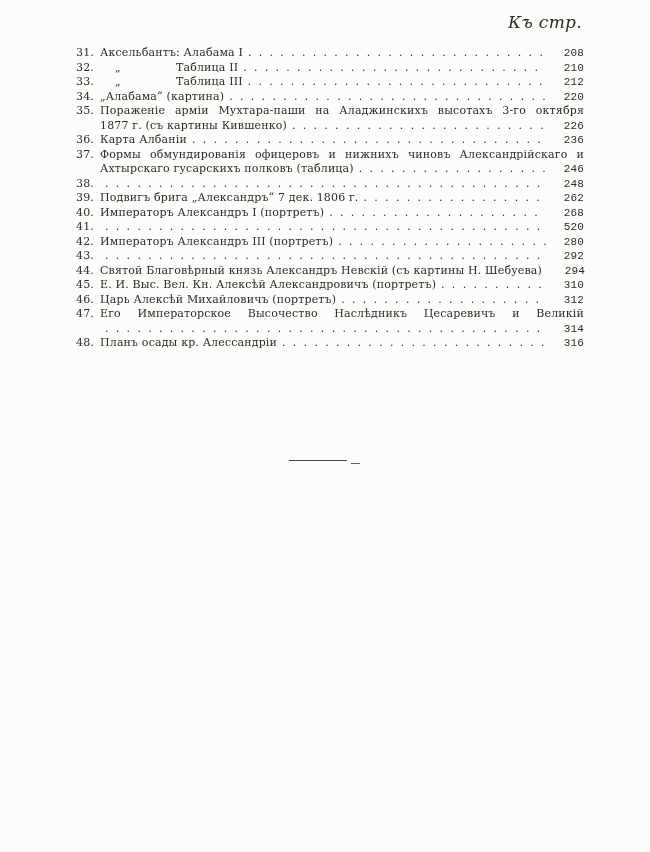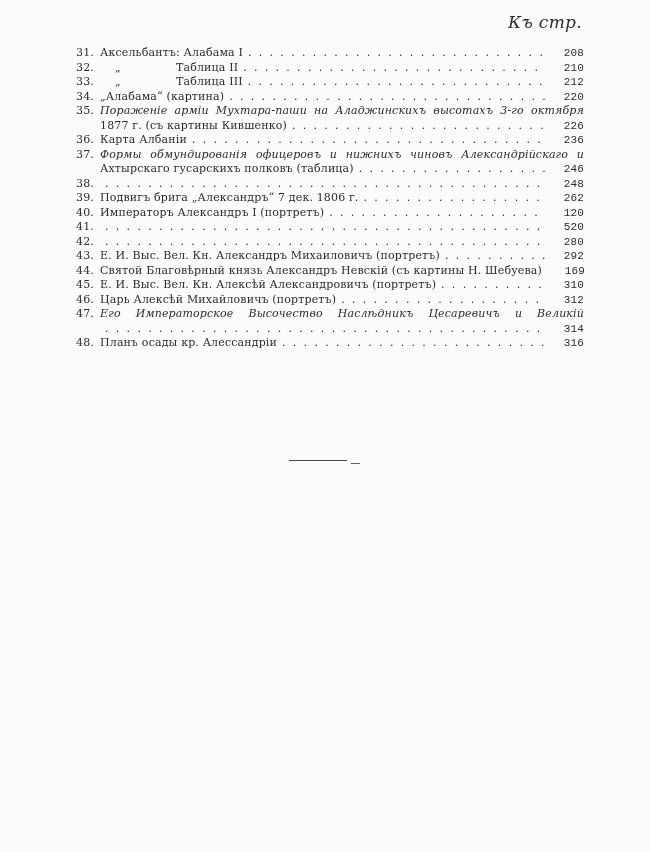--- a/index.html
+++ b/index.html
@@ -50,21 +50,20 @@
   }
   .text{
     flex:none;
     white-space:pre-wrap;
   }
   .entry-line.wrap-first .text{
     flex:1 1 auto;
     text-align:justify;
     text-align-last:justify;
     white-space:normal;
-    font-style:italic;
   }
   .entry-line.cont{
     padding-left:28px;
     align-items:flex-end;
   }
   .leader{
     flex:1 1 auto;
     overflow:hidden;
     white-space:nowrap;
     margin:0 6px 0 5px;
@@ -160,43 +159,43 @@
         <div class="entry-line">
           <span class="num">39.</span>
           <span class="text">Подвигъ брига „Александръ“ 7 дек. 1806 г.</span>
           <span class="leader">. . . . . . . . . . . . . . . . . . . . . . . . . . . . . . . . . . . . . . . . . . . . . . . . . . . . . . . . . . . .</span>
           <span class="page-num">262</span>
         </div>
         <div class="entry-line">
           <span class="num">40.</span>
           <span class="text">Императоръ Александръ I (портретъ)</span>
           <span class="leader">. . . . . . . . . . . . . . . . . . . . . . . . . . . . . . . . . . . . . . . . . . . . . . . . . . . . . . . . . . . .</span>
-          <span class="page-num">120</span>
+          <span class="page-num">268</span>
         </div>
         <div class="entry-line">
           <span class="num">41.</span>
           <span class="leader">. . . . . . . . . . . . . . . . . . . . . . . . . . . . . . . . . . . . . . . . . . . . . . . . . . . . . . . . . . . .</span>
           <span class="page-num">520</span>
         </div>
         <div class="entry-line">
           <span class="num">42.</span>
+          <span class="text">Императоръ Александръ III (портретъ)</span>
           <span class="leader">. . . . . . . . . . . . . . . . . . . . . . . . . . . . . . . . . . . . . . . . . . . . . . . . . . . . . . . . . . . .</span>
           <span class="page-num">280</span>
         </div>
         <div class="entry-line">
           <span class="num">43.</span>
-          <span class="text">Е. И. Выс. Вел. Кн. Александръ Михаиловичъ (портретъ)</span>
           <span class="leader">. . . . . . . . . . . . . . . . . . . . . . . . . . . . . . . . . . . . . . . . . . . . . . . . . . . . . . . . . . . .</span>
           <span class="page-num">292</span>
         </div>
         <div class="entry-line">
           <span class="num">44.</span>
           <span class="text">Святой Благовѣрный князь Александръ Невскій (съ картины Н. Шебуева)</span>
           <span class="leader">. . . . . . . . . . . . . . . . . . . . . . . . . . . . . . . . . . . . . . . . . . . . . . . . . . . . . . . . . . . .</span>
-          <span class="page-num">169</span>
+          <span class="page-num">294</span>
         </div>
         <div class="entry-line">
           <span class="num">45.</span>
           <span class="text">Е. И. Выс. Вел. Кн. Алексѣй Александровичъ (портретъ)</span>
           <span class="leader">. . . . . . . . . . . . . . . . . . . . . . . . . . . . . . . . . . . . . . . . . . . . . . . . . . . . . . . . . . . .</span>
           <span class="page-num">310</span>
         </div>
         <div class="entry-line">
           <span class="num">46.</span>
           <span class="text">Царь Алексѣй Михайловичъ (портретъ)</span>

